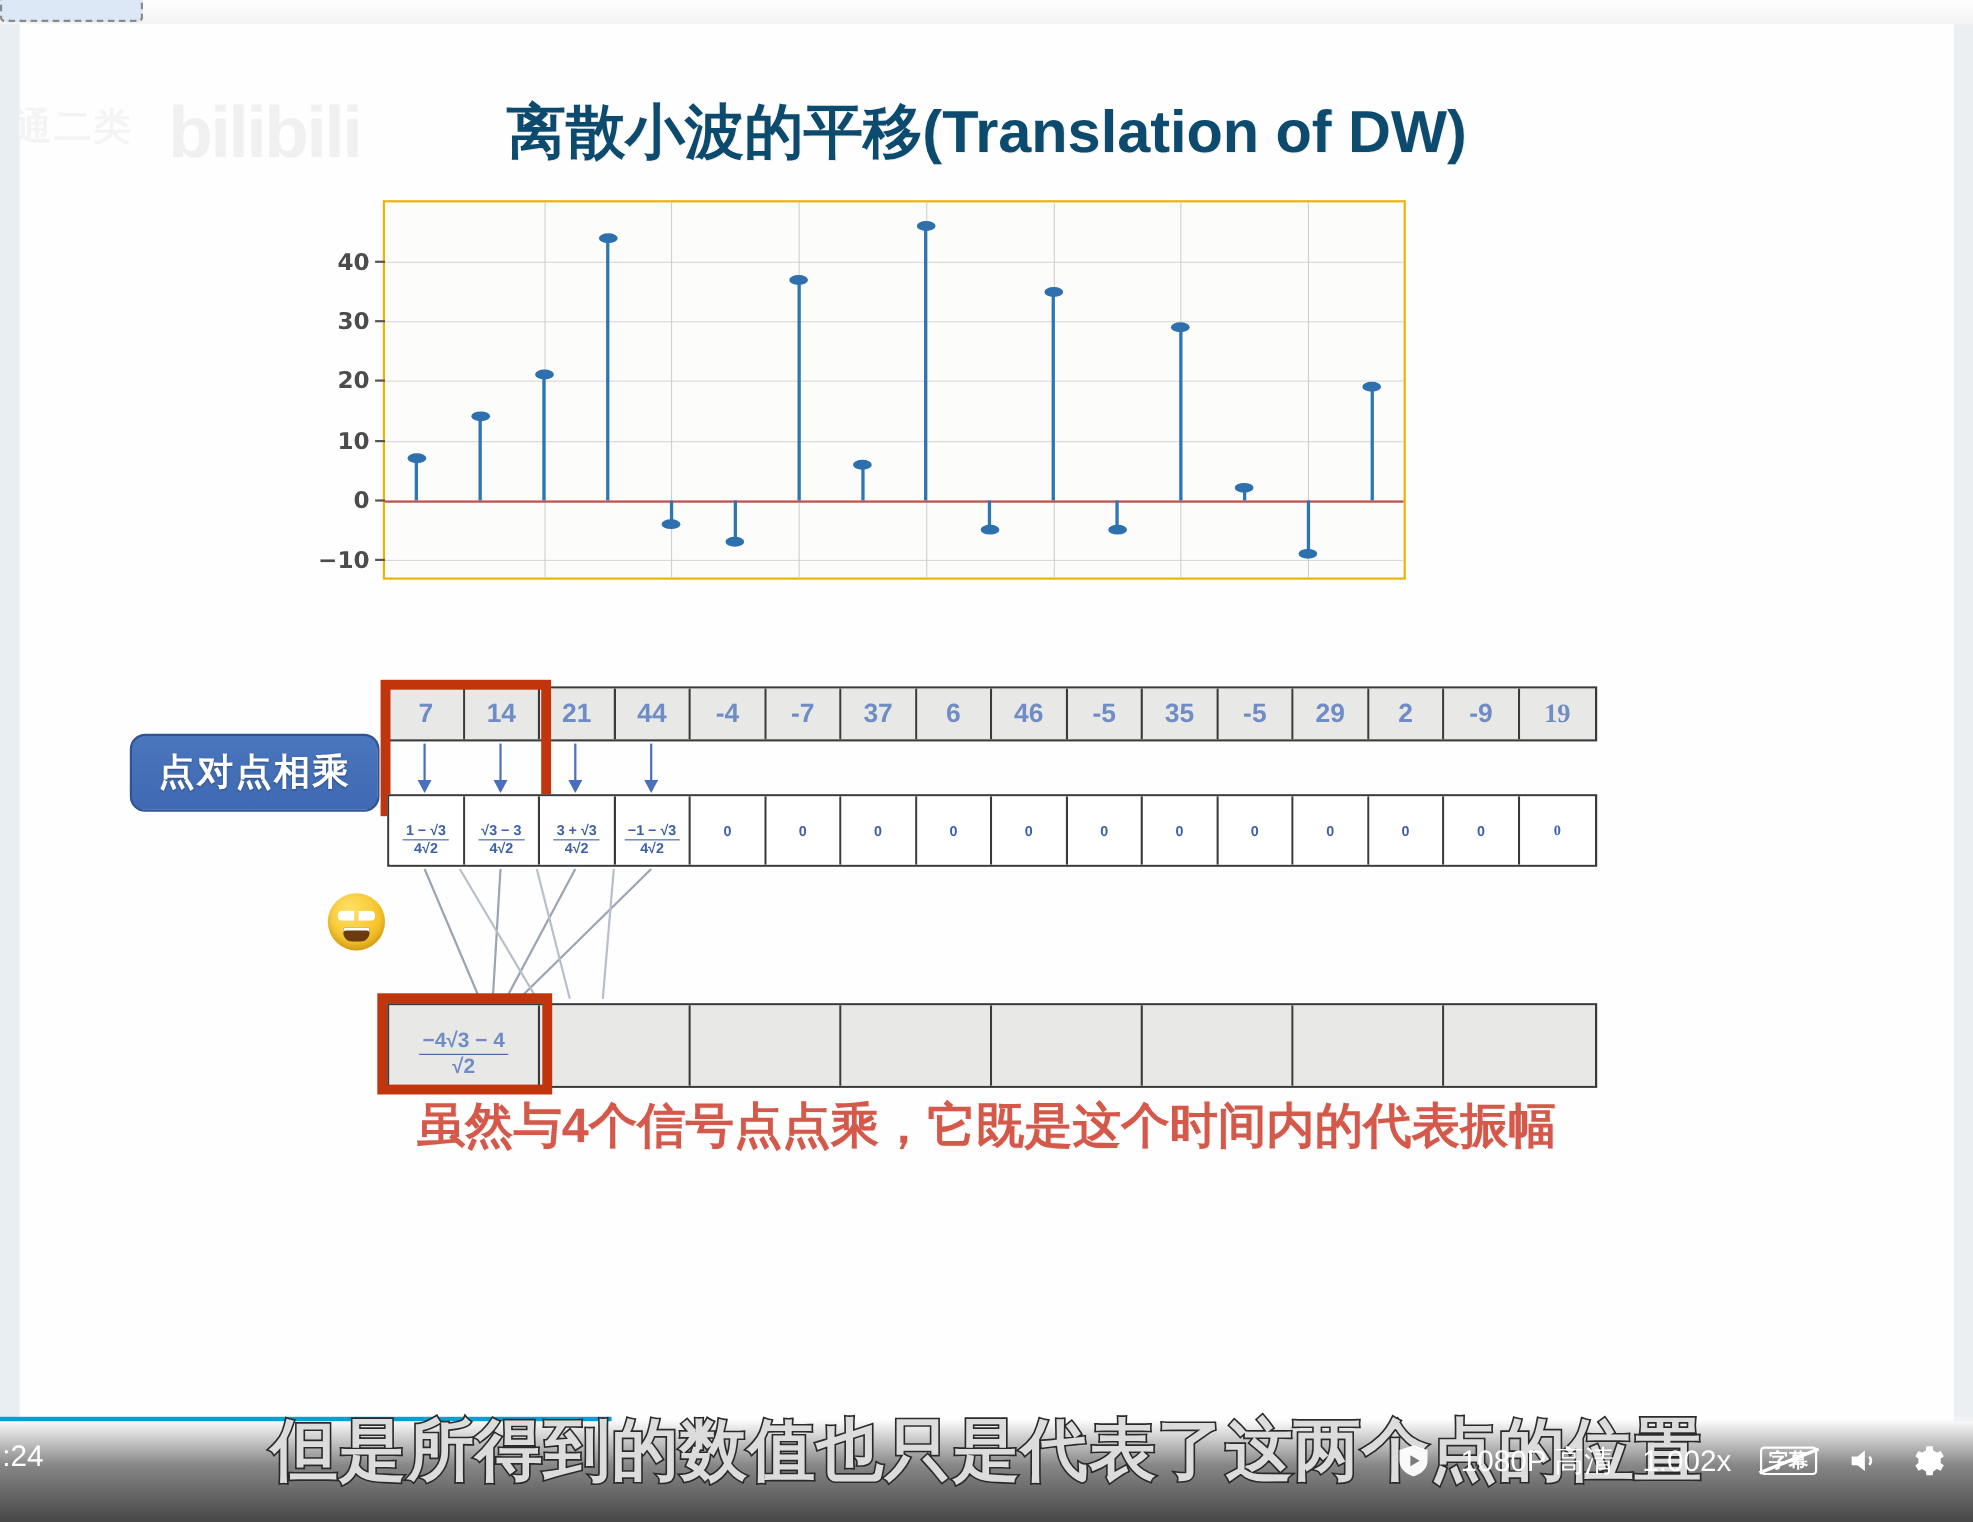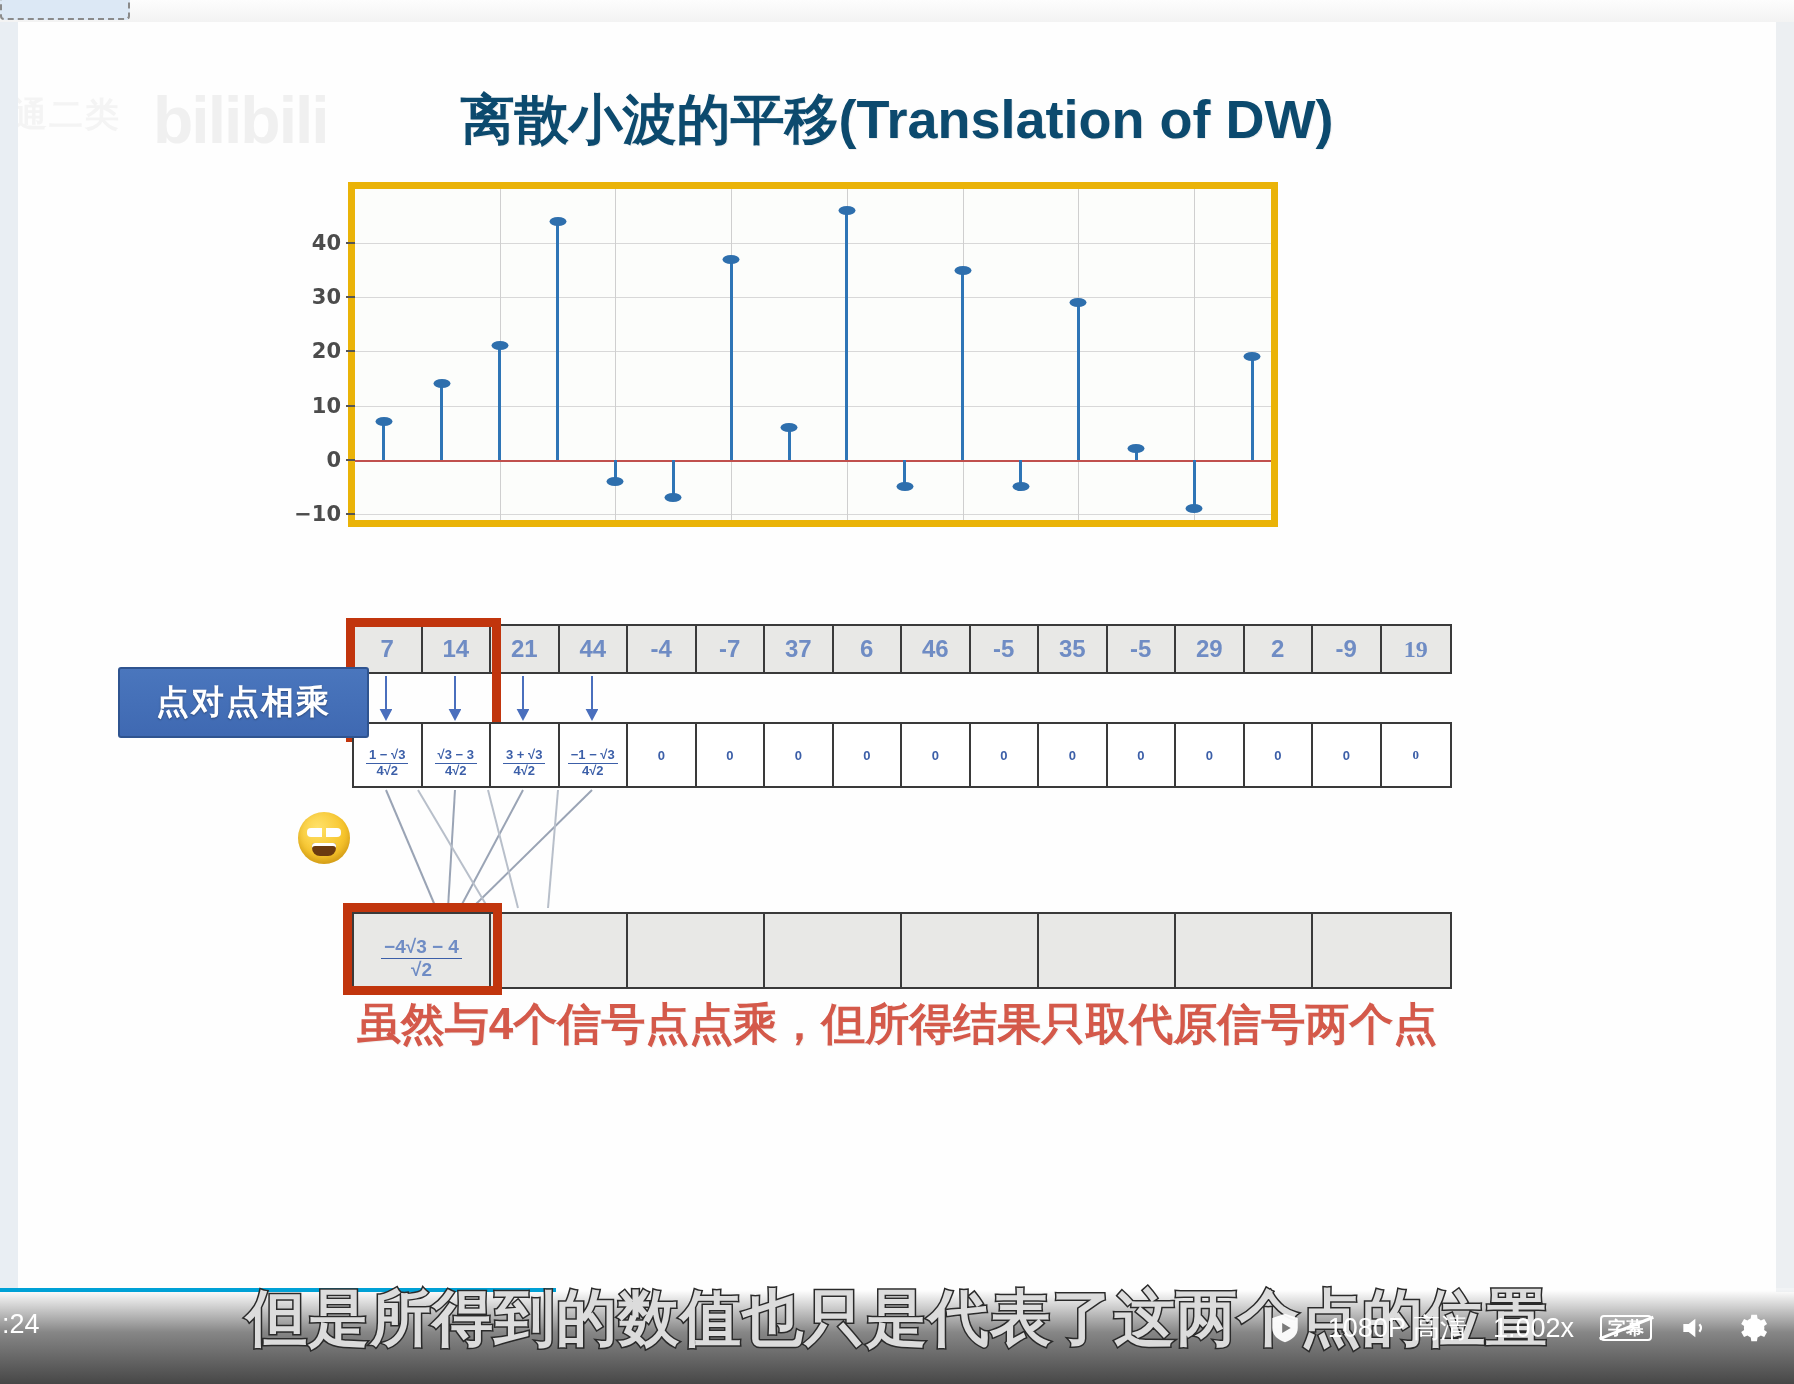--- a/index.html
+++ b/index.html
@@ -49,21 +49,21 @@
     font-size:54px; font-weight:bold;
     color:#0c4a6e;
     text-shadow: 1px 1px 0 rgba(0,0,0,.06);
     white-space:nowrap;
   }
 
   
   .chart-wrap {
     position:absolute; left:330px; top:160px; width:930px; height:345px;
     background:#fcfdfb;
-    border:7px solid #eab308;
+    border:2px solid #eab308;
   }
   .ytick {
     position:absolute; right:100%; margin-right:14px;
     transform:translateY(-50%);
     font-size:21px; font-weight:bold; color:#4c4c4c;
     white-space:nowrap; font-family:"DejaVu Sans", sans-serif;
   }
   .ytick::after{
     content:""; position:absolute; left:calc(100% + 5px); top:50%;
     width:9px; height:2px; background:#555; transform:translateY(-50%);
@@ -108,23 +108,23 @@
 
   
   .hl-box { position:absolute; border:9px solid #c1350d; background:transparent; }
 
   
   .arrow-svg { position:absolute; left:0; top:0; width:1758px; height:1270px; pointer-events:none; }
 
   
   .badge-blue {
     position:absolute; left:100px; top:645px;
-    padding:11px 36px;
+    padding:11px 24px;
     background:linear-gradient(#4a76bd,#3f69b2);
-    border:2px solid #2f5490; border-radius:3px;
+    border:2px solid #2f5490; border-radius:14px;
     color:#fff; font-size:33px; font-weight:bold;
     text-shadow:0 1px 2px rgba(0,0,0,.35);
     letter-spacing:2px;
   }
   .badge-orange {
     position:absolute; left:350px; top:797px;
     padding:6px 22px;
     background:#f5b51f;
     color:#3a2a08; font-size:29px; font-weight:bold;
     letter-spacing:2px;
@@ -405,21 +405,21 @@
         <div class="cell big-frac">
           <span></span>
         </div>
         <div class="cell big-frac">
           <span></span>
         </div>
       </div>
     <div class="hl-box" id="hl-output" style="left: 325px; top: 881px; width: 159px; height: 92px;"></div>
 
     <div class="red-caption">
-      <div>虽然与4个信号点点乘，但所得结果只取代原信号两个点</div>
+      <div>虽然与4个信号点点乘，它既是这个时间内的代表振幅</div>
     </div>
   </div>
 
   <div class="player-bar">
     <div class="scrub">
       <div class="scrub-fill"></div>
     </div>
     <div class="burned-sub">但是所得到的数值也只是代表了这两个点的位置</div>
     <div class="time-code">:24</div>
 

